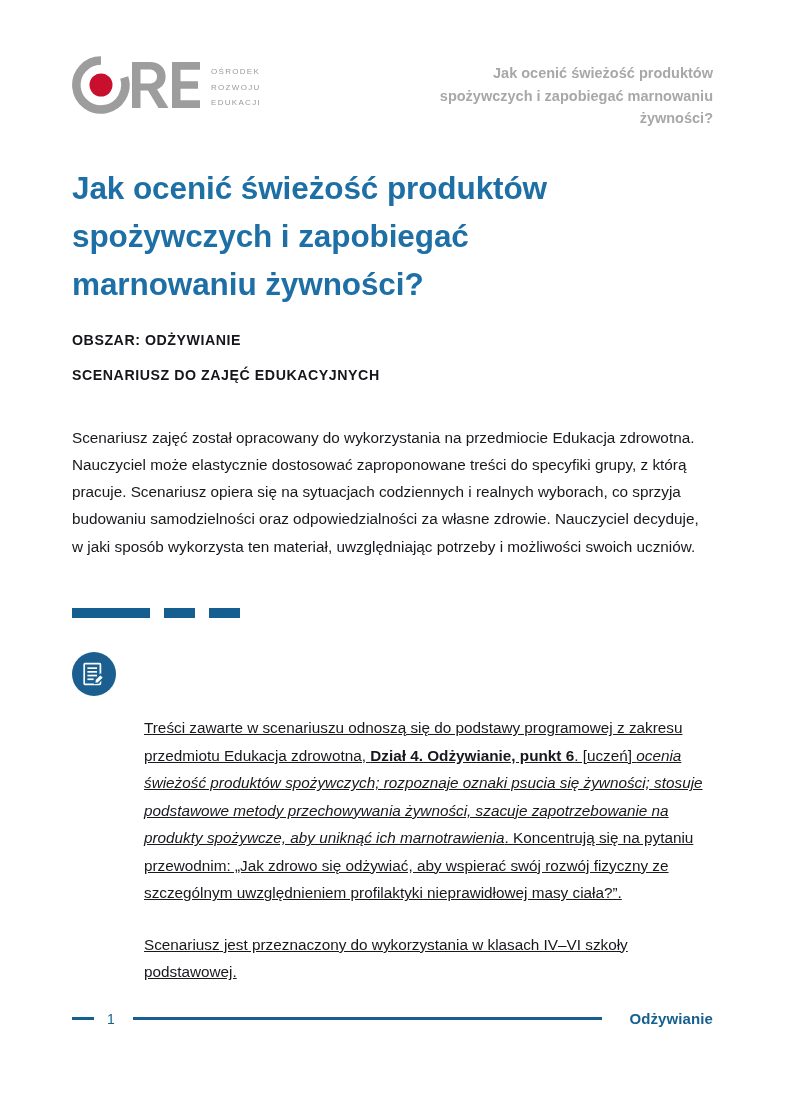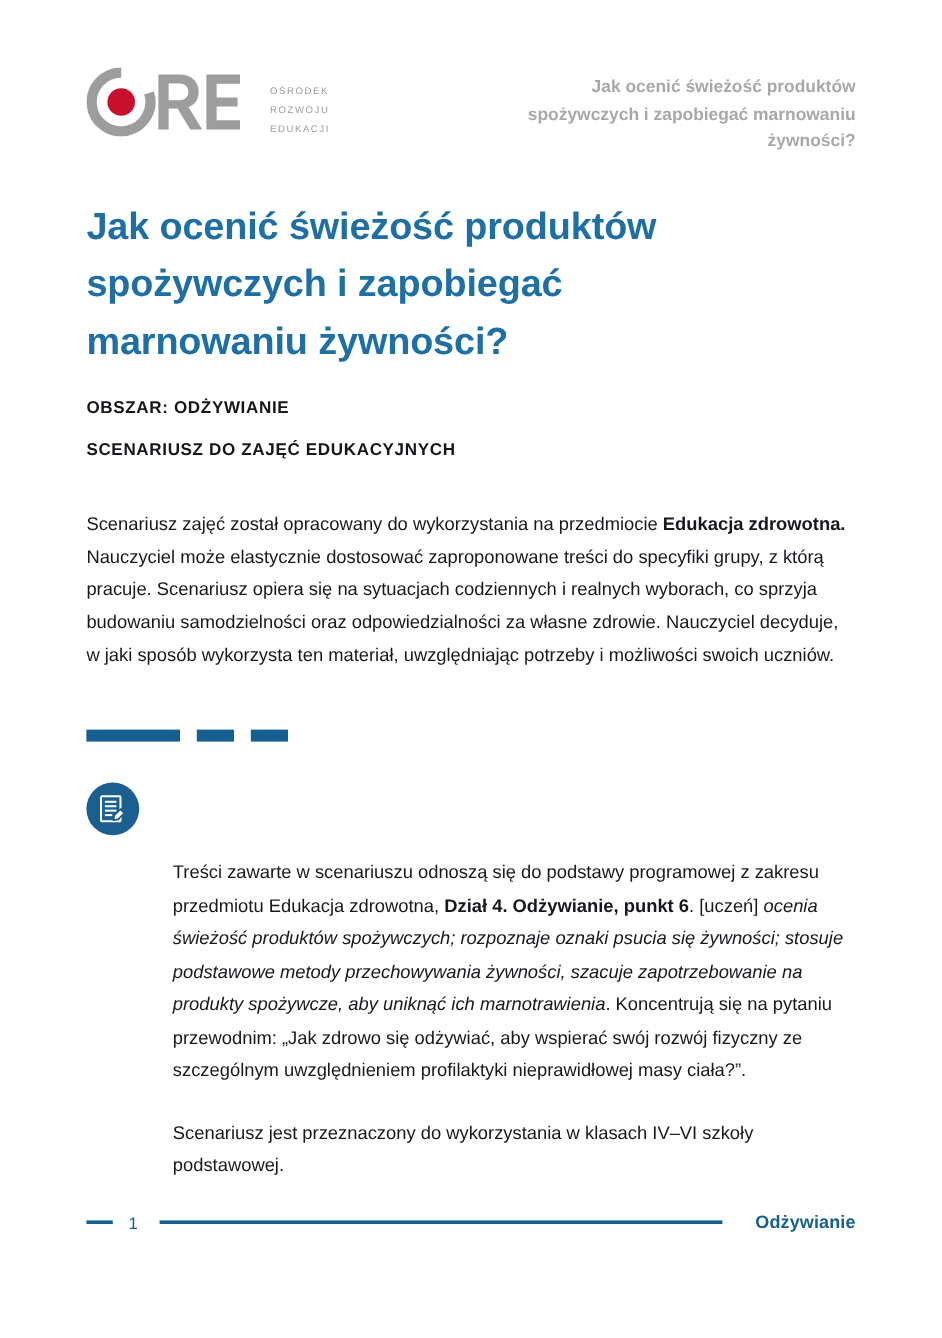--- a/index.html
+++ b/index.html
@@ -26,22 +26,22 @@
   
   .running-header {
     display: flex;
     align-items: flex-start;
     justify-content: space-between;
     padding-top: 56px;
   }
 
   .logo {
     display: flex;
-    align-items: flex-end;
-    gap: 23px;
+    align-items: center;
+    gap: 9px;
     flex: 0 0 auto;
   }
 
   .logo-mark {
     display: flex;
     align-items: center;
   }
 
   .logo-words {
     display: flex;
@@ -98,21 +98,21 @@
 
   
   .intro {
     padding-top: 24px;
     font-size: 15.3px;
     line-height: 1.78;
     color: #16181c;
     max-width: 648px;
     text-align: left;
   }
-  .intro b { font-weight: bold; }
+  .intro b { font-weight: normal; }
 
   
   .dashes {
     display: flex;
     align-items: center;
     gap: 14px;
     padding-top: 33px;
   }
   .dash {
     height: 10px;
@@ -145,20 +145,21 @@
     font-size: 20.5px;
     font-weight: bold;
     color: #15161a;
     letter-spacing: -0.1px;
   }
 
   .section-body {
     padding-left: 72px;
     padding-top: 18px;
     max-width: 576px;
+    text-decoration: underline;
   }
   .section-body p {
     margin: 0;
     font-size: 15.3px;
     line-height: 1.8;
     color: #16181c;
   }
   .section-body p + p {
     margin-top: 24px;
   }

